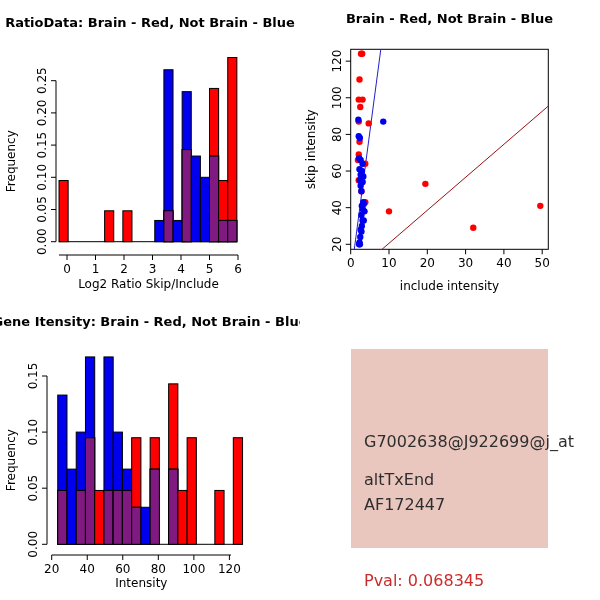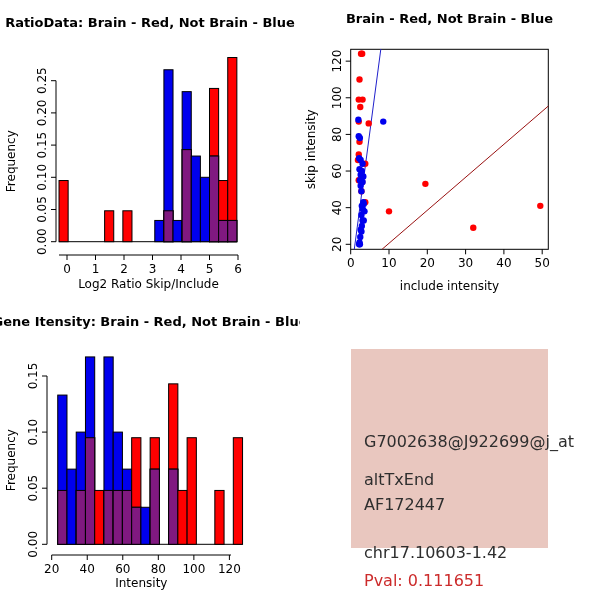--- a/index.html
+++ b/index.html
@@ -224,18 +224,17 @@
         <text x="141.35" y="287" fill="#000000" font-size="12" text-anchor="middle" font-weight="normal" transform="">Intensity</text>
         <text x="15" y="160.15" fill="#000000" font-size="12" text-anchor="middle" font-weight="normal" transform="rotate(-90 15 160.15)">Frequency</text>
       </svg>
   </div>
 
   <div class="panel">
     <div class="info-box" id="info-box" style="background: rgb(233, 199, 191);">
       <div class="info-line" style="top:83px">G7002638@J922699@j_at</div>
       <div class="info-line" style="top:121px">altTxEnd</div>
       <div class="info-line" style="top:146px">AF172447</div>
-      <div class="info-line" style="top:194px">chr17.10603-1.42</div>
-      <div class="info-line" id="pval-line" style="top: 222px; color: rgb(204, 43, 43);">Pval: 0.111651</div>
+      <div class="info-line" id="pval-line" style="top: 222px; color: rgb(204, 43, 43);">Pval: 0.068345</div>
     </div>
   </div>
 
 </div>
 
 </body></html>

